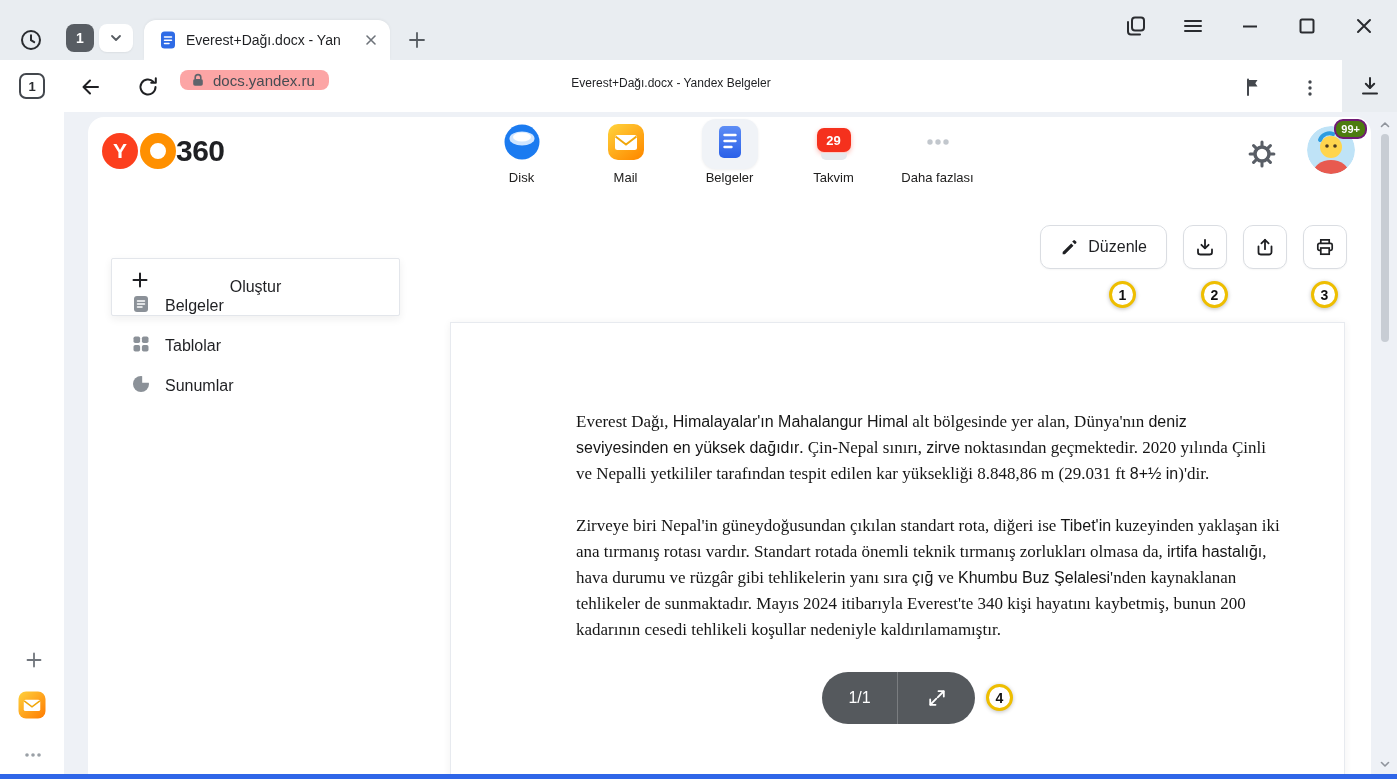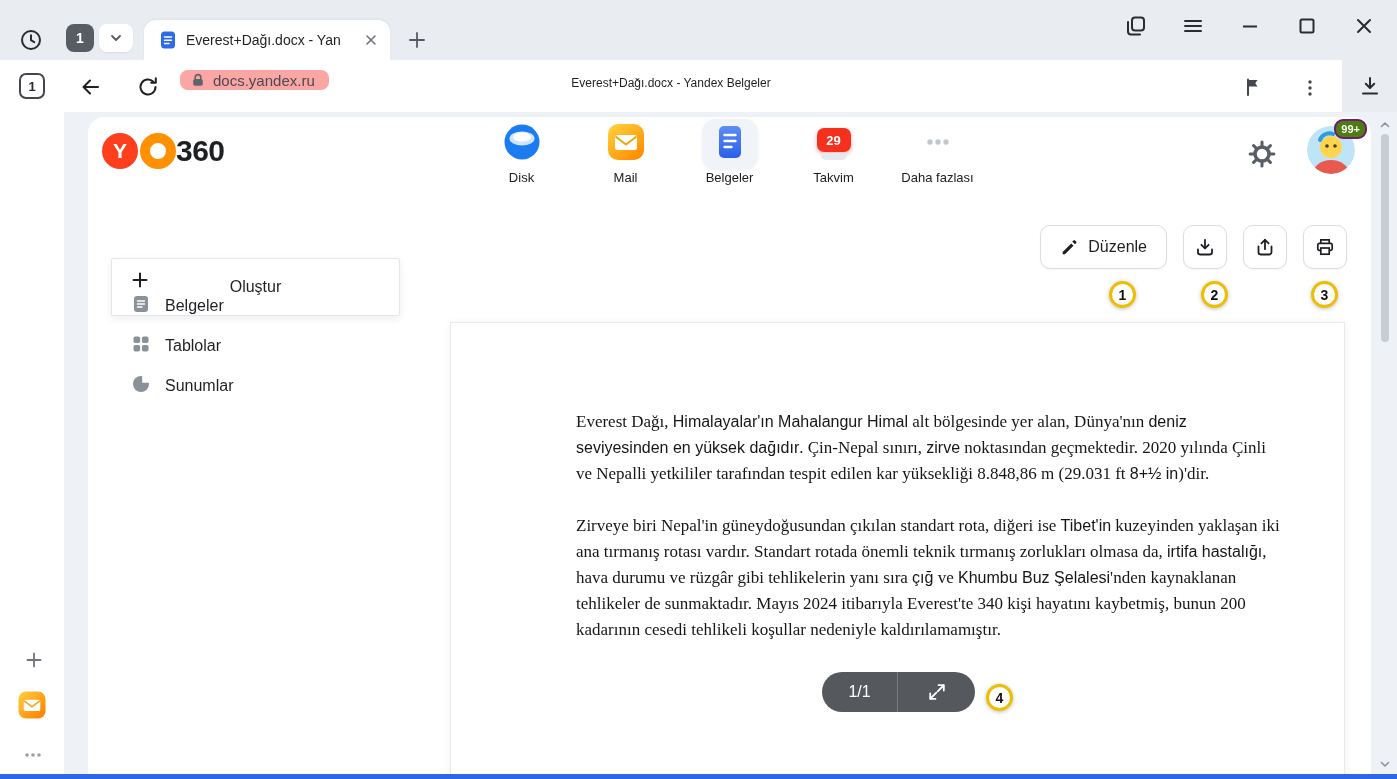--- a/index.html
+++ b/index.html
@@ -100,21 +100,21 @@
   .ann3{left:883px;top:84px;}
   .ann4{left:558px;top:487px;}
 
   .page{position:absolute;left:22px;top:125px;width:895px;height:470px;background:#fff;
     border:1px solid #e7eaef;box-shadow:0 1px 8px rgba(20,30,40,.06);}
   .doc-text{padding:86px 63px 40px 125px;font-family:"Liberation Serif",serif;font-size:17px;color:#161616;}
   .doc-text p{line-height:26px;margin:0 0 26px;}
   .doc-text .b{font-weight:400;}
   .doc-text .sans{font-family:"Liberation Sans",sans-serif;font-size:16px;}
 
-  .pager{position:absolute;left:394px;top:475px;width:153px;height:40px;border-radius:28px;
+  .pager{position:absolute;left:394px;top:475px;width:153px;height:52px;border-radius:28px;
     background:rgba(62,66,71,.88);display:flex;align-items:center;z-index:4;}
   .pager-label{width:75px;text-align:center;font-size:16px;color:#fff;}
   .pager-div{width:1px;align-self:stretch;background:rgba(255,255,255,.22);}
   .pager-expand{flex:1;height:100%;display:flex;align-items:center;justify-content:center;border-radius:0 28px 28px 0;}
 
   
   .scrollbar{position:absolute;right:4px;top:117px;width:16px;height:657px;}
   .sb-up{position:absolute;left:2px;top:2px;}
   .sb-down{position:absolute;left:2px;bottom:4px;}
   .sb-thumb{position:absolute;left:4px;top:17px;width:8px;height:208px;background:#c8cdd4;border-radius:4px;display:block;}

